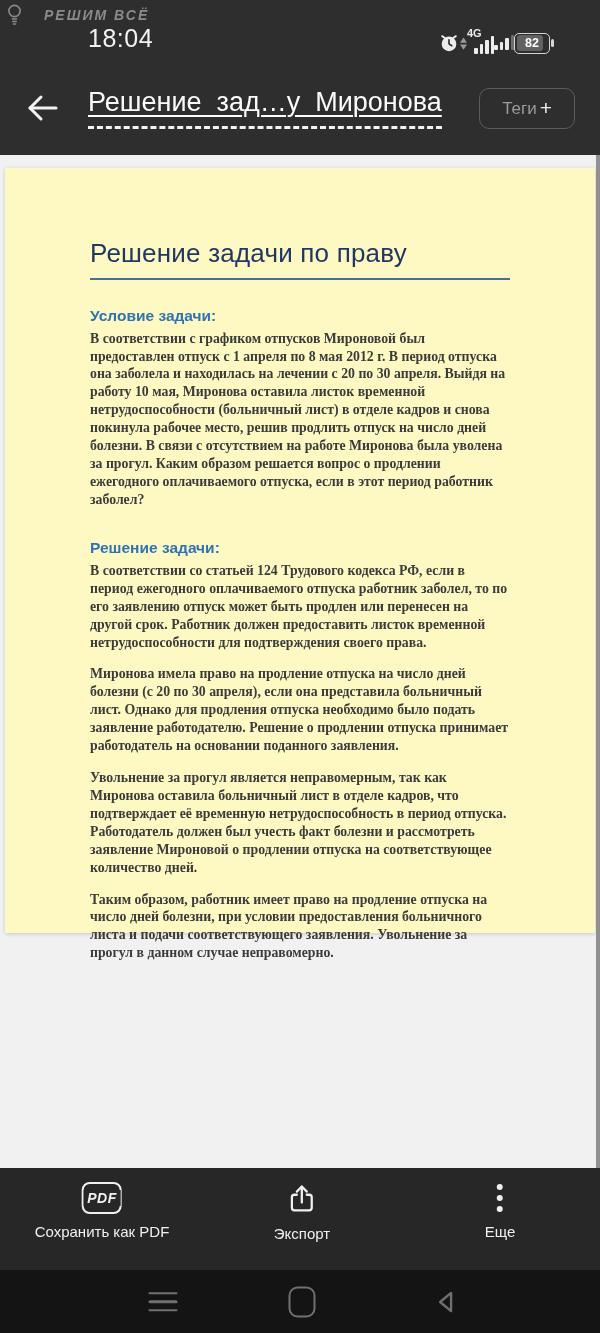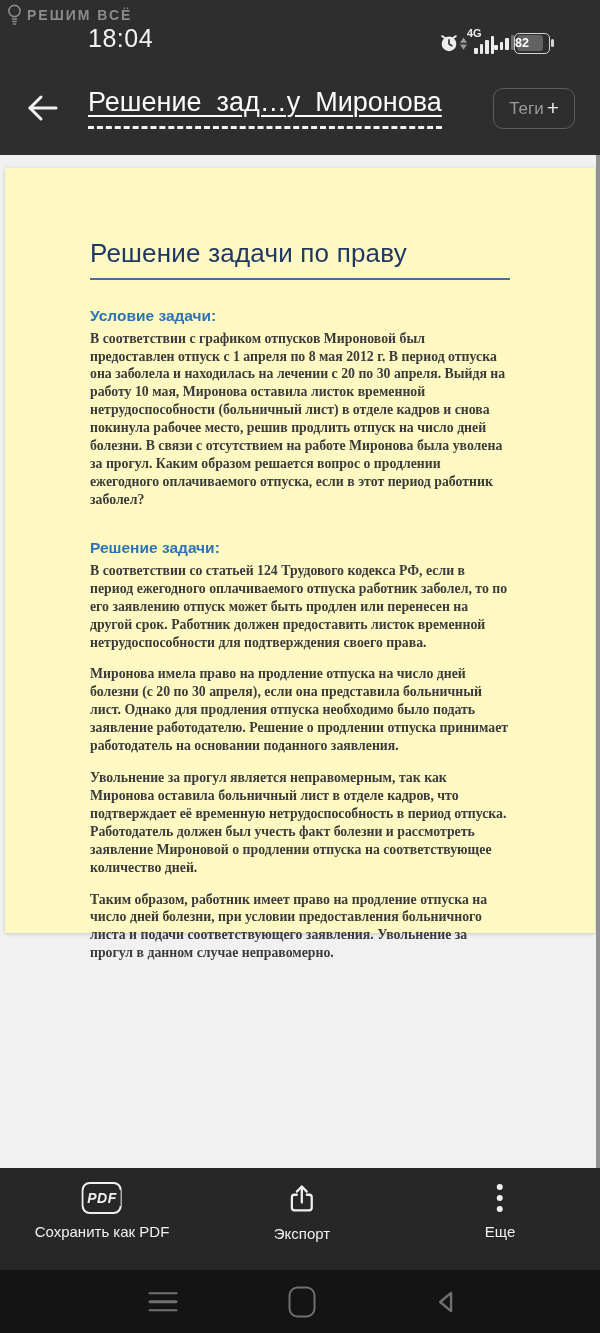--- a/index.html
+++ b/index.html
@@ -2,42 +2,42 @@
 <html><head>
 <meta charset="utf-8">
 <style>
   * { margin:0; padding:0; box-sizing:border-box; }
   html,body { width:600px; }
   body { font-family:"Liberation Sans", sans-serif; background:#000; }
   .screen { position:relative; width:600px; height:1333px; background:#2e2e2e; overflow:hidden; display:flex; flex-direction:column; }
 
   
   .top-area { position:relative; height:155px; background:#2e2e2e; flex:0 0 auto; }
-  .watermark { position:absolute; top:4px; left:6px; display:flex; align-items:center; gap:4px; color:#8b8b8b; }
+  .watermark { position:absolute; top:4px; left:6px; display:flex; align-items:center; gap:21px; color:#8b8b8b;font-style:italic; }
   .watermark-text { font-size:14px; font-weight:bold; letter-spacing:2px; }
 
   .status-bar { position:absolute; top:0; left:0; right:0; height:60px;padding-left:9px; }
   .status-time { position:absolute; left:88px; top:24px; color:#f2f2f2; font-size:25px; font-weight:400; letter-spacing:0.5px; }
   .status-icons { position:absolute; right:50px; top:30px; display:flex; align-items:center; gap:0; }
   .updown { display:flex; flex-direction:column; gap:1px; align-items:center; }
   .sig-group { position:relative; width:27px; height:26px; }
   .sig-4g { position:absolute; top:-3px; left:0; color:#ededed; font-size:11px; font-weight:bold; }
   .bars { position:absolute; bottom:2px; right:0; display:flex; align-items:flex-end; gap:2px; }
   .bar { width:3.5px; background:#ededed; border-radius:1px; }
   .bars2 { display:flex; align-items:flex-end; gap:2px; padding-bottom:2px; }
   .bar.dim { background:#6e6e6e; }
-  .battery { position:relative; width:36px; height:21px; border:1.5px solid #d4d4d4; border-radius:5px; display:flex; align-items:center; justify-content:flex-start; }
+  .battery { position:relative; width:36px; height:21px; border:1.5px solid #d4d4d4; border-radius:5px; display:flex; align-items:center; justify-content:center; }
   .battery-fill { position:absolute; left:1.5px; top:1.5px; bottom:1.5px; width:79%; background:rgba(255,255,255,0.25); border-radius:3px; }
   .battery-num { position:relative; color:#fff; font-size:12.5px; font-weight:bold; }
   .battery-nub { position:absolute; right:-5px; top:5.5px; width:3px; height:8px; background:#d4d4d4; border-radius:1.5px; }
 
   .header { position:absolute; left:0; right:0; top:60px; height:95px; display:flex; align-items:center; }
   .back-btn { width:60px; height:60px; margin-left:12px; display:flex; align-items:center; justify-content:center; background:none; border:none; cursor:pointer; }
   .header-title { color:#fbfbfb; font-size:27px; white-space:nowrap; text-decoration:underline; text-decoration-thickness:2px; text-underline-offset:4px; border-bottom:3px dashed #f2f2f2; padding-bottom:8px; margin-left:16px; max-width:390px; overflow:hidden; }
-  .tags-btn { position:absolute; right:25px; top:28px; height:41px; padding:0 15px; background:none; border:1.5px solid #5c5c5c; border-radius:10px; display:flex; align-items:center; gap:3px; cursor:pointer; }
+  .tags-btn { position:absolute; right:25px; top:28px; height:41px; padding:0 22px; background:none; border:1.5px solid #5c5c5c; border-radius:10px; display:flex; align-items:center; gap:3px; cursor:pointer; }
   .tags-label { color:#9a9a9a; font-size:17px; }
   .tags-plus { color:#e8e8e8; font-size:21px; font-weight:400; margin-top:-2px; }
 
   
   .content { position:relative; flex:1 1 auto; background:#f1f1f1; overflow:hidden; }
   .page { position:absolute; left:5px; right:5px; top:13px; height:765px; background:#fef9c3; box-shadow:0 1px 4px rgba(0,0,0,0.18); padding:70px 85px 0 85px; }
   .doc-title { font-family:"Liberation Sans", sans-serif; font-weight:400; color:#1f3864; font-size:26px; letter-spacing:0.2px; }
   .doc-rule { height:1.6px; background:#41719c; margin-top:9px; }
   .doc-h2 { color:#2e74b5; font-size:15.5px; font-weight:bold; margin-top:27px; }
   .doc-h2.second { margin-top:30px; }

